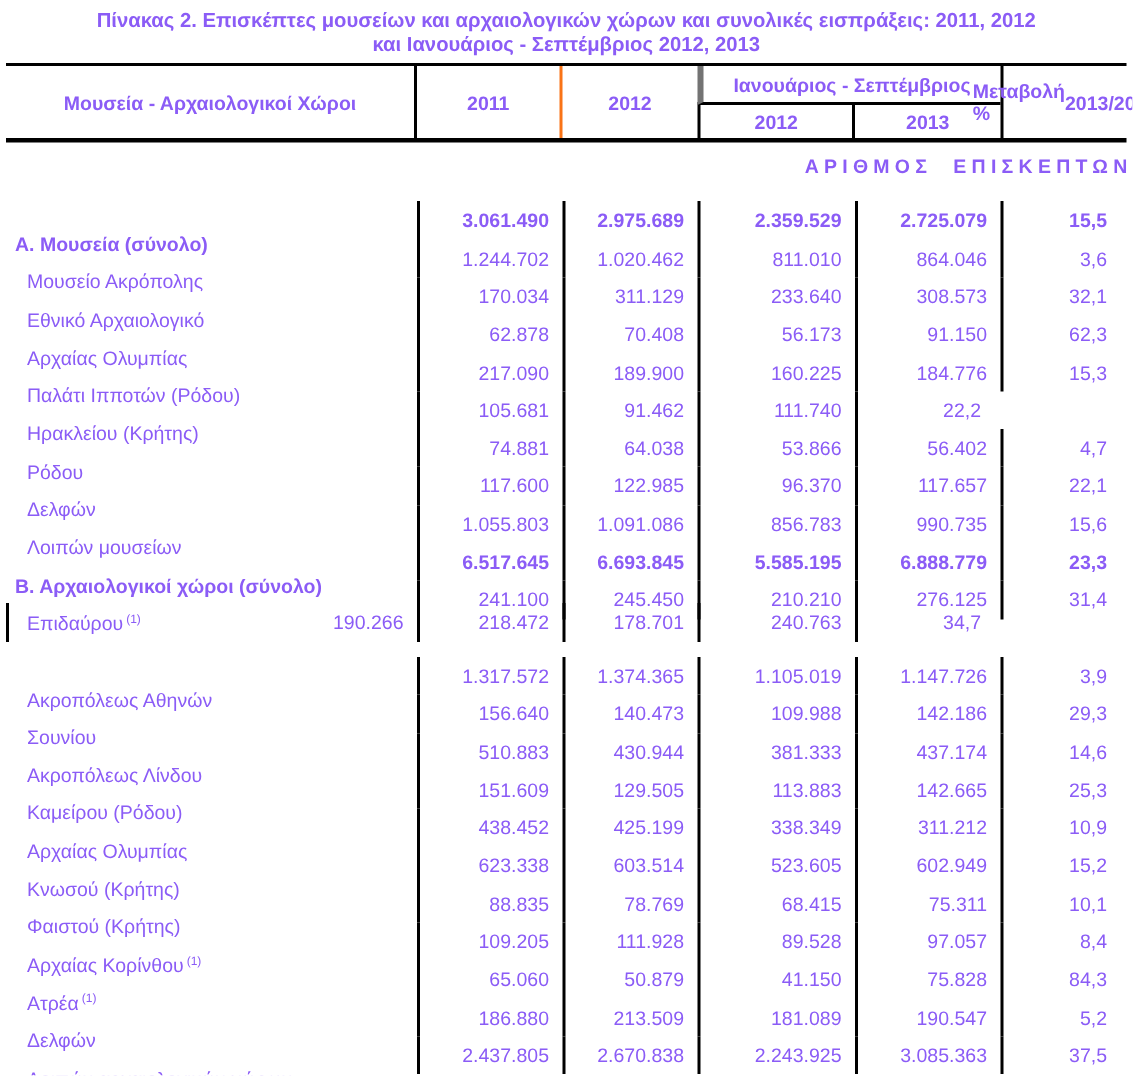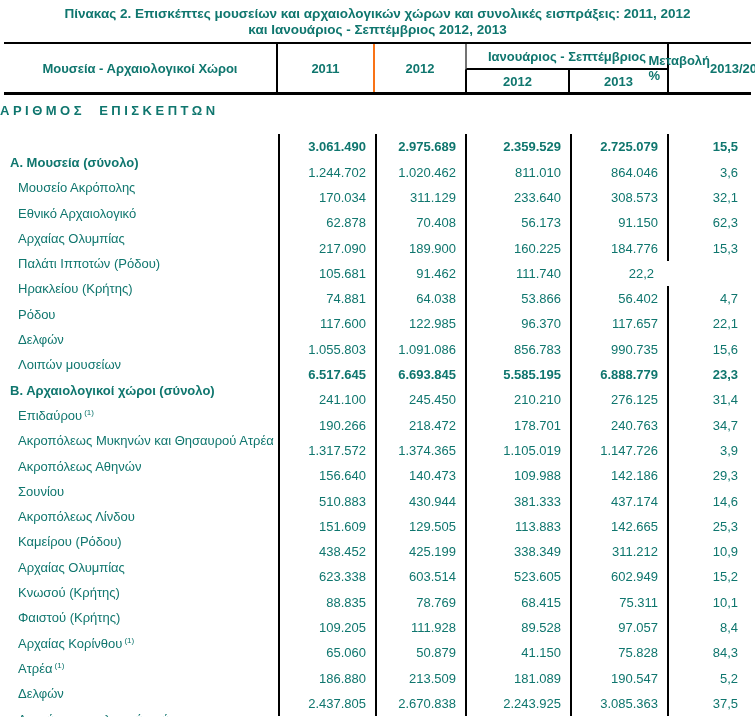--- a/index.html
+++ b/index.html
@@ -1,39 +1,39 @@
 <!DOCTYPE html>
 <html><head>
 <meta charset="utf-8">
 <style>
   html,body{margin:0;padding:0;background:#fff;}
   .page{
     position:relative;width:755px;height:717px;overflow:hidden;background:#fff;
-    font-family:"Liberation Sans",sans-serif;color:#0f766e;
+    font-family:"Liberation Sans",sans-serif;color:#8b5cf6;
   }
   .title-block{padding-top:6px;text-align:center;font-weight:bold;font-size:13.5px;line-height:16px;}
   .header-grid{
     margin:4px 0 0 4px;width:747px;
     display:grid;
     grid-template-columns:274px 97px 90px 105px 97px 84px;
     grid-template-rows:26px 22px;
     border-top:2px solid #000;border-bottom:3px solid #000;
     font-weight:bold;font-size:13px;
     box-sizing:content-box;
   }
   .header-grid > div{display:flex;align-items:center;justify-content:center;box-sizing:border-box;}
   .h-label{grid-row:1/3;grid-column:1;border-right:2px solid #000;}
   .h-2011{grid-row:1/3;grid-column:2;border-right:2px solid #f97316;}
   .h-2012{grid-row:1/3;grid-column:3;}
-  .h-jansep{grid-row:1;grid-column:4/6;border-left:2px solid #737373;border-bottom:2px solid #000;}
+  .h-jansep{grid-row:1;grid-column:4/6;border-left:4px solid #737373;border-bottom:2px solid #000;}
   .h-2012b{grid-row:2;grid-column:4;border-left:2px solid #000;border-right:2px solid #000;}
   .h-2013{grid-row:2;grid-column:5;}
   .h-change{grid-row:1/3;grid-column:6;border-left:2px solid #000;justify-content:space-around;padding:3px 0;}
   .section-header{
-    height:29px;line-height:31px;text-align:left;font-weight:bold;font-size:13px;
+    height:29px;line-height:31px;text-align:right;font-weight:bold;font-size:13px;
     letter-spacing:3.5px;word-spacing:7px;
   }
   .data-grid{margin-left:4px;width:747px;}
   .row{
     display:grid;
     grid-template-columns:274px 97px 90px 105px 97px 84px;
     height:25.3px;align-items:center;font-size:13px;
   }
   .row.section{font-weight:bold;}
   .c-label{padding-left:14px;box-sizing:border-box;white-space:nowrap;margin-top:31px;}
@@ -163,21 +163,20 @@
   <div class="row">
     <div class="c-label"><span class="lbl-text">Επιδαύρου</span><sup>(1)</sup></div>
     <div class="c-num">241.100</div>
     <div class="c-num">245.450</div>
     <div class="c-num">210.210</div>
     <div class="c-num">276.125</div>
     <div class="c-num c-pct">31,4</div>
   </div>
 
   <div class="row">
-    <div class="c-label"><span class="lbl-text">Ακροπόλεως Μυκηνών και Θησαυρού Ατρέα</span></div>
     <div class="c-num">190.266</div>
     <div class="c-num">218.472</div>
     <div class="c-num">178.701</div>
     <div class="c-num">240.763</div>
     <div class="c-num c-pct">34,7</div>
   </div>
 
   <div class="row">
     <div class="c-label"><span class="lbl-text">Ακροπόλεως Αθηνών</span></div>
     <div class="c-num">1.317.572</div>

